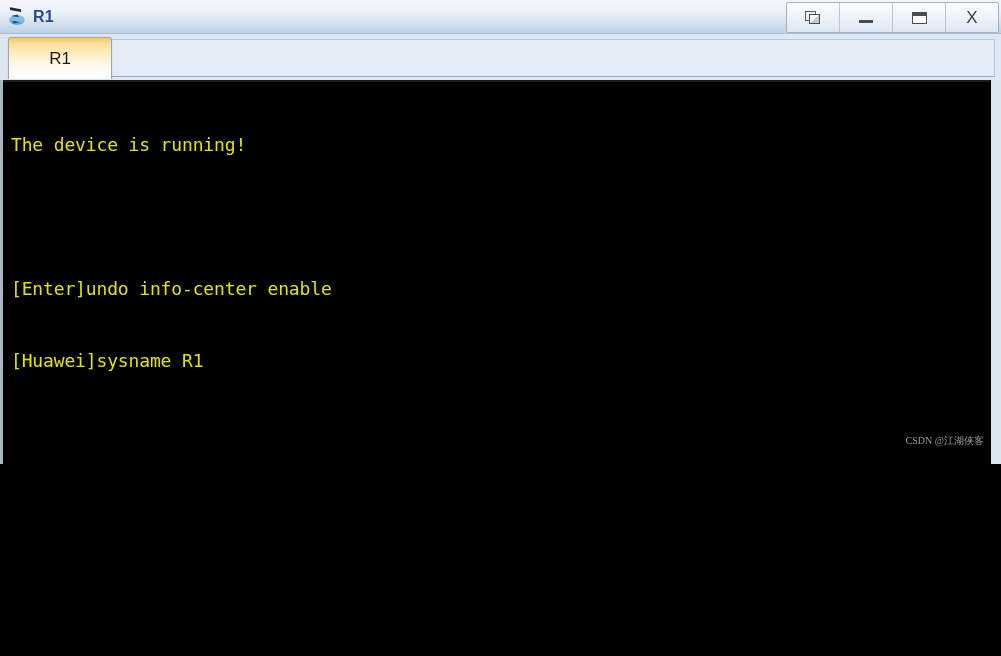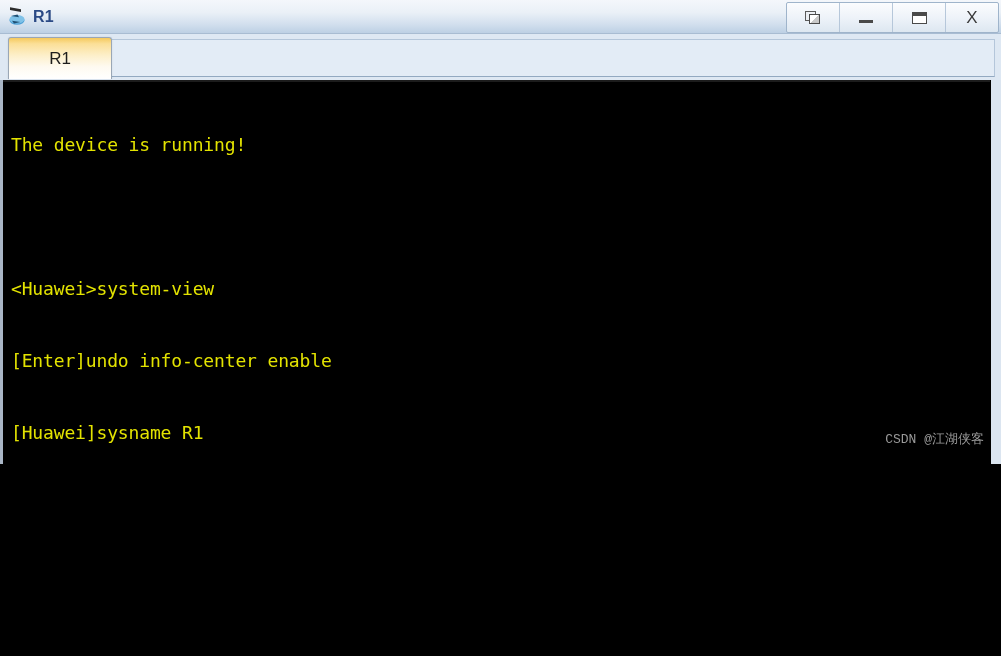--- a/index.html
+++ b/index.html
@@ -202,22 +202,22 @@
   .term-line {
     height: 24px;
     color: #e3e300;
   }
 
   .watermark {
     position: absolute;
     right: 17px;
     bottom: 16px;
     color: #9a9a9a;
-    font-size: 13px;
-    font-family: Liberation Mono, monospace;
+    font-size: 10px;
+    font-family: Liberation Serif, serif;
     white-space: nowrap;
   }
 </style>
 </head>
 <body>
 
 <div id="app">
 
   <div class="titlebar">
     <div class="title-left">
@@ -259,21 +259,20 @@
         <span class="tab-label">R1</span>
       </div>
     </div>
   </div>
 
   <div class="terminal">
     <div class="term-top-shade"></div>
     <div class="term-body">
       <div class="term-line">The device is running!</div>
       <div class="term-line"></div>
-      <div class="term-line">&lt;Huawei&gt;system-view</div>
       <div class="term-line">[Enter]undo info-center enable</div>
       <div class="term-line">[Huawei]sysname R1</div>
       
       
       
       
       
       
       
       

